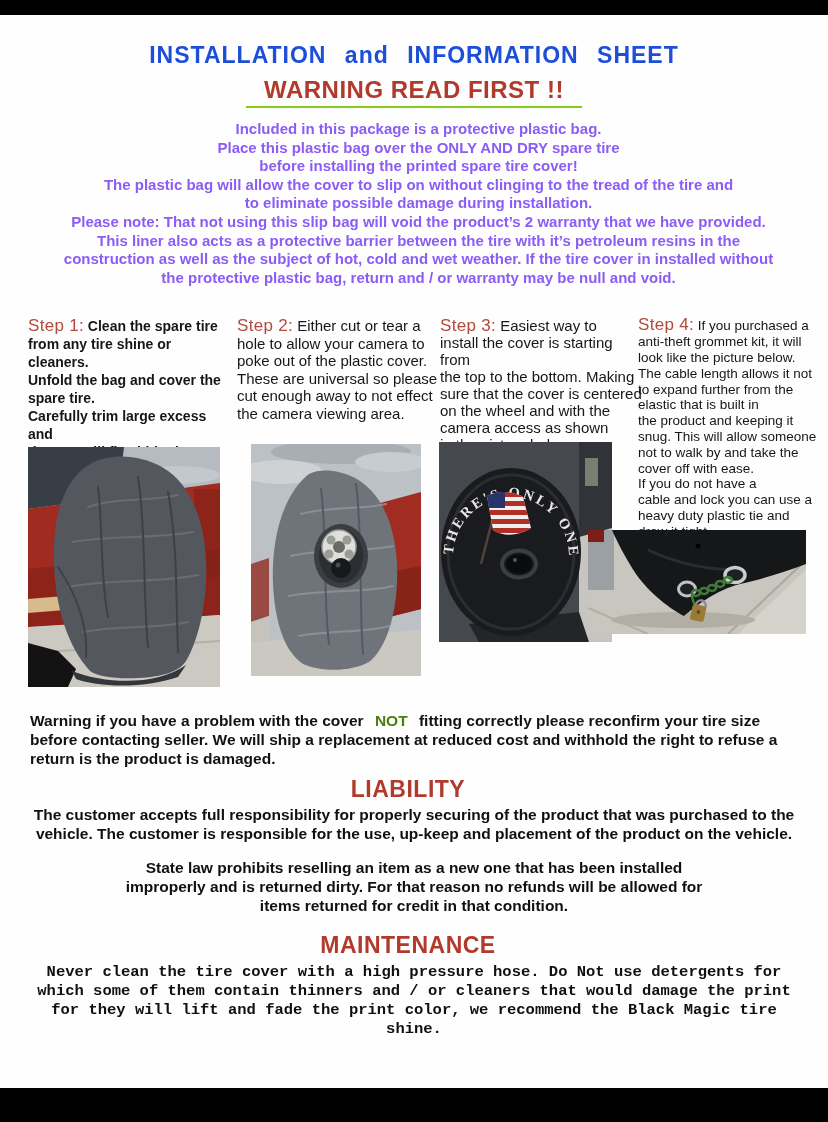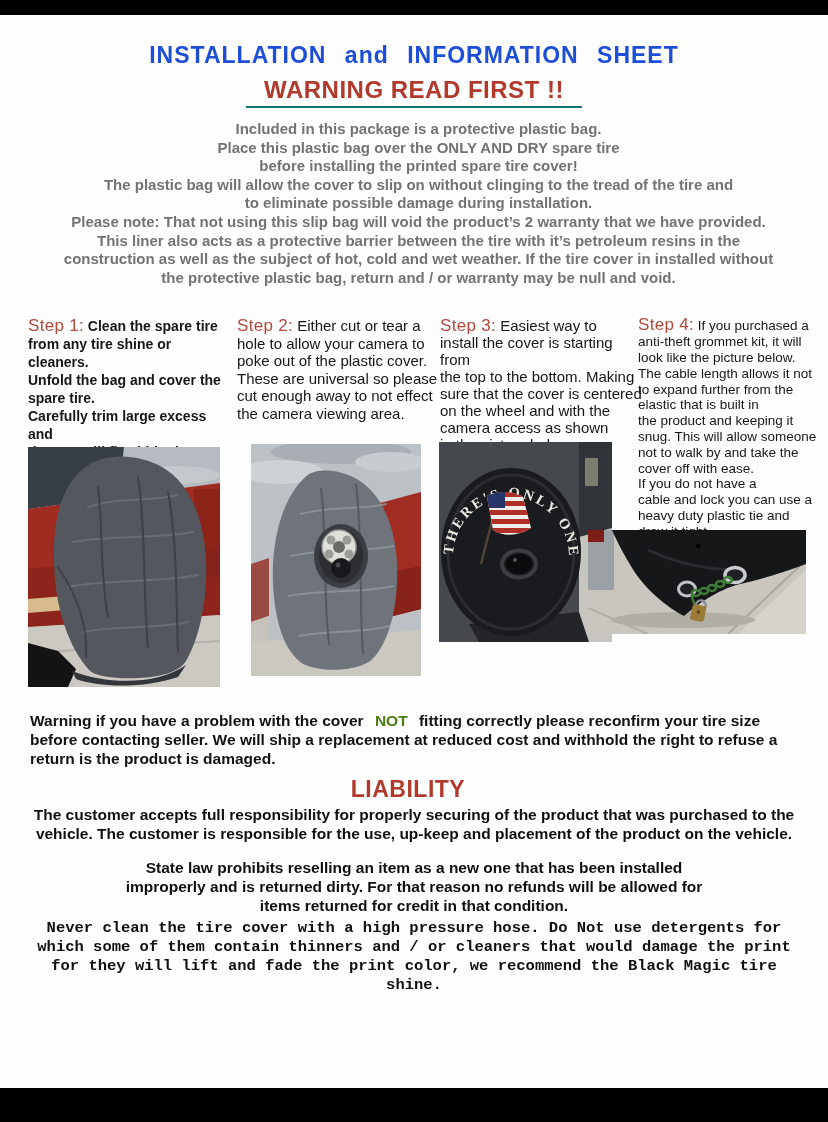--- a/index.html
+++ b/index.html
@@ -22,29 +22,29 @@
     text-align:center;
     font-size:23px;font-weight:bold;
     letter-spacing:1px;word-spacing:11px;
     color:#1d4ed8;
   }
   .warn-wrap{text-align:center;margin-top:7px;}
   .warn-heading{
     display:inline-block;
     color:#b23a2c;
     font-size:24px;font-weight:bold;letter-spacing:.5px;
-    border-bottom:2px solid #0f766e;
+    border-bottom:2px solid #84cc16;
     padding:0 18px 2px 18px;
   }
   .intro{
     margin-top:12px;
     text-align:center;
     font-size:15px;font-weight:bold;
     line-height:18.6px;
-    color:#737373;
+    color:#8b5cf6;
     padding-left:9px;
   }
   .intro div{white-space:nowrap;}
 
   .steps-region{
     position:relative;
     margin-top:30px;
     height:388px;
   }
   .step-col{position:absolute;top:0;color:#161616;}
@@ -295,16 +295,17 @@
       </svg>
     </span>
   </div>
 
   <p class="fit-warning"><span>Warning if you have a problem with the cover </span><span class="red-em">NOT</span><span> fitting correctly please reconfirm your tire size before contacting seller. We will ship a replacement at reduced cost and withhold the right to refuse a return is the product is damaged.</span></p>
 
   <h2 class="section-heading">LIABILITY</h2>
   <p class="para liability-p1">The customer accepts full responsibility for properly securing of the product that was purchased to the vehicle.  The customer is responsible for the use, up-keep and placement of the product on the vehicle.</p>
   <p class="para liability-p2">State law prohibits reselling an item as a new one that has been installed improperly and is returned dirty. For that reason no refunds will be allowed for items returned for credit in that condition.</p>
 
+  <h2 class="section-heading maintenance-h">MAINTENANCE</h2>
   <p class="para maintenance-p">Never clean the tire cover with a high pressure hose.  Do Not  use detergents for which some of them contain thinners and / or cleaners that would damage the print for they will lift and fade the print color, we recommend the Black Magic tire shine.</p>
 
   <div class="bar bar-bottom"></div>
 </div>
 
 </body></html>

